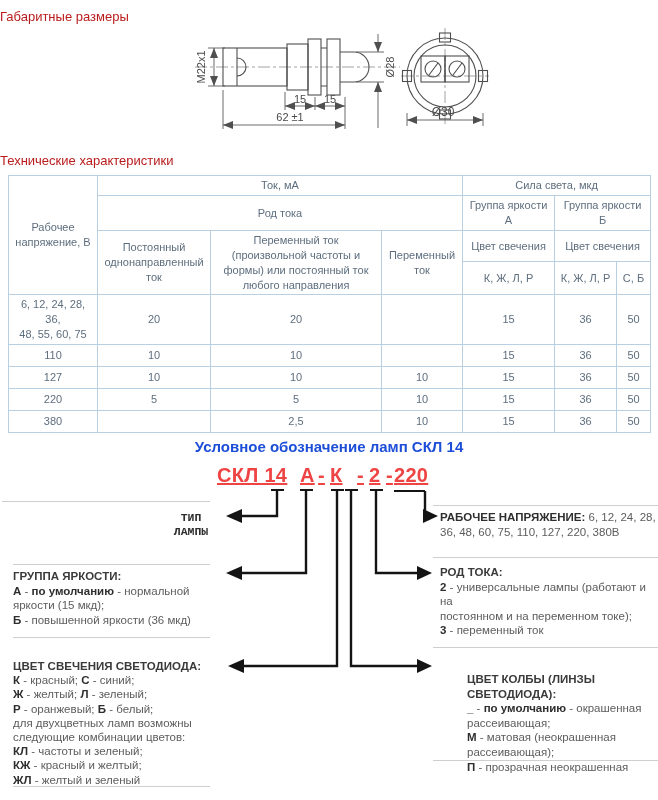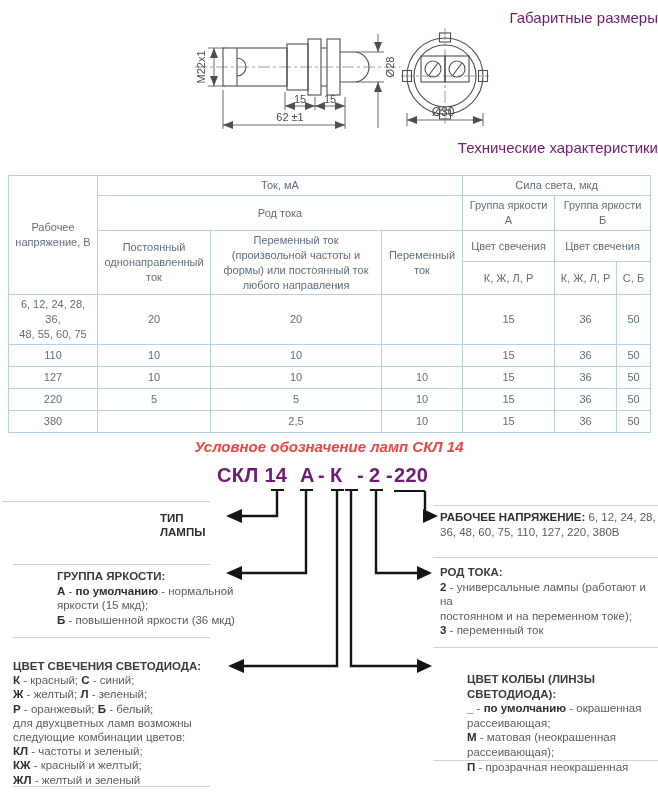--- a/index.html
+++ b/index.html
@@ -1,44 +1,44 @@
 <!DOCTYPE html>
 <html><head>
 <meta charset="utf-8">
 <style>
   html,body{margin:0;padding:0;background:#fff;}
   #page{position:relative;width:658px;height:800px;background:#fff;overflow:hidden;
         font-family:"Liberation Sans",sans-serif;}
-  .sec-title{position:absolute;left:0;right:0;text-align:right;font-size:15px;color:#701a75;}
+  .sec-title{position:absolute;left:0;right:0;text-align:left;font-size:13px;color:#b91c1c;}
   
   #dim-svg{position:absolute;left:0;top:0;}
   .ln{stroke:#4f4f4f;stroke-width:1.1;fill:none;}
   .thin{stroke:#5a5a5a;stroke-width:0.9;fill:none;}
   .cl{stroke:#8a8a8a;stroke-width:0.8;fill:none;stroke-dasharray:12 3 3 3;}
   .ar{fill:#4f4f4f;stroke:none;}
   .dimtxt{fill:#4a4a4a;font-size:11px;font-family:"Liberation Sans",sans-serif;}
   
   #spec-table{position:absolute;left:8px;top:175px;border-collapse:collapse;table-layout:fixed;}
   #spec-table td{border:1px solid #b9cfe2;font-size:11px;color:#5e6e7e;text-align:center;
        vertical-align:middle;padding:2px 5px;line-height:1.35;}
   #spec-table .wrap{white-space:pre-line;}
   
   #desig-title{position:absolute;left:0;right:0;top:438px;text-align:center;
-       font-size:15px;font-weight:bold;color:#ef4444;font-style:italic;}
-  .code-part{position:absolute;top:464px;font-size:20px;font-weight:bold;color:#701a75;
-       letter-spacing:0.3px;white-space:pre;}
+       font-size:15px;font-weight:bold;color:#1d4ed8;}
+  .code-part{position:absolute;top:464px;font-size:20px;font-weight:bold;color:#ef4444;
+       letter-spacing:0.3px;white-space:pre;text-decoration:underline;}
   #conn-svg{position:absolute;left:0;top:0;pointer-events:none;}
   .dln{stroke:#141414;stroke-width:2.4;fill:none;}
   .cap{stroke:#141414;stroke-width:2;fill:none;}
   .atr{fill:#141414;stroke:none;}
   .sep{position:absolute;height:1px;background:#cfcfcf;}
   .legend{position:absolute;font-size:11.5px;color:#5c5c5c;line-height:14.6px;}
   .legend .hd{font-weight:bold;color:#3a3a3a;}
   .legend .b{font-weight:bold;color:#2e2e2e;}
-  #lamp-type{text-align:left;font-weight:bold;color:#3a3a3a;line-height:14px;}
+  #lamp-type{text-align:center;font-weight:bold;color:#3a3a3a;line-height:14px;font-family:Liberation Mono, monospace;}
 </style>
 </head>
 <body>
 
 <div id="page">
 
   <div class="sec-title" style="top:9px;">Габаритные размеры</div>
 
   <svg id="dim-svg" width="658" height="150" viewBox="0 0 658 150">
 
@@ -88,21 +88,21 @@
     <circle class="ln" cx="433" cy="69" r="8"></circle>
     <circle class="ln" cx="457" cy="69" r="8"></circle>
     <path class="ln" d="M429 75 L438 63 M453 75 L462 63"></path>
 
     <path class="thin" d="M407 113 V126 M483 113 V126 M407 120 H483"></path>
     <polygon class="ar" points="407,120 417,116 417,124"></polygon>
     <polygon class="ar" points="483,120 473,116 473,124"></polygon>
     <text class="dimtxt" text-anchor="middle" x="443" y="116" style="font-size:12px">Ø30</text>
   </svg>
 
-  <div class="sec-title" style="top:139px;padding-left:24px;">Технические характеристики</div>
+  <div class="sec-title" style="top:153px;">Технические характеристики</div>
 
   <table id="spec-table">
     <colgroup>
       <col style="width:89px">
         <col style="width:113px">
         <col style="width:171px">
       <col style="width:81px">
         <col style="width:92px">
         <col style="width:62px">
         <col style="width:34px">
@@ -214,21 +214,21 @@
   <div class="sep" style="left:433px;top:505px;width:225px;"></div>
   <div class="sep" style="left:433px;top:557px;width:225px;"></div>
   <div class="sep" style="left:433px;top:647px;width:225px;"></div>
   <div class="sep" style="left:433px;top:760px;width:225px;"></div>
 
   <div id="lamp-type" class="legend" style="left:160px;top:511px;width:62px;">
       <div><span class="b">ТИП</span></div>
       <div><span class="b">ЛАМПЫ</span></div>
     </div>
 
-  <div class="legend" style="left:13px;top:569px;width:205px;margin-left:44px;">
+  <div class="legend" style="left:13px;top:569px;width:205px;">
     <div class="hd">ГРУППА ЯРКОСТИ:</div>
     <div>
         <div><span class="b">А</span><span> - </span><span class="b">по умолчанию</span><span> - нормальной</span></div>
         <div><span>яркости (15 мкд);</span></div>
         <div><span class="b">Б</span><span> - повышенной яркости (36 мкд)</span></div>
       </div>
   </div>
 
   <div class="legend" style="left:13px;top:659px;width:215px;line-height:14.2px;">
     <div class="hd">ЦВЕТ СВЕЧЕНИЯ СВЕТОДИОДА:</div>

